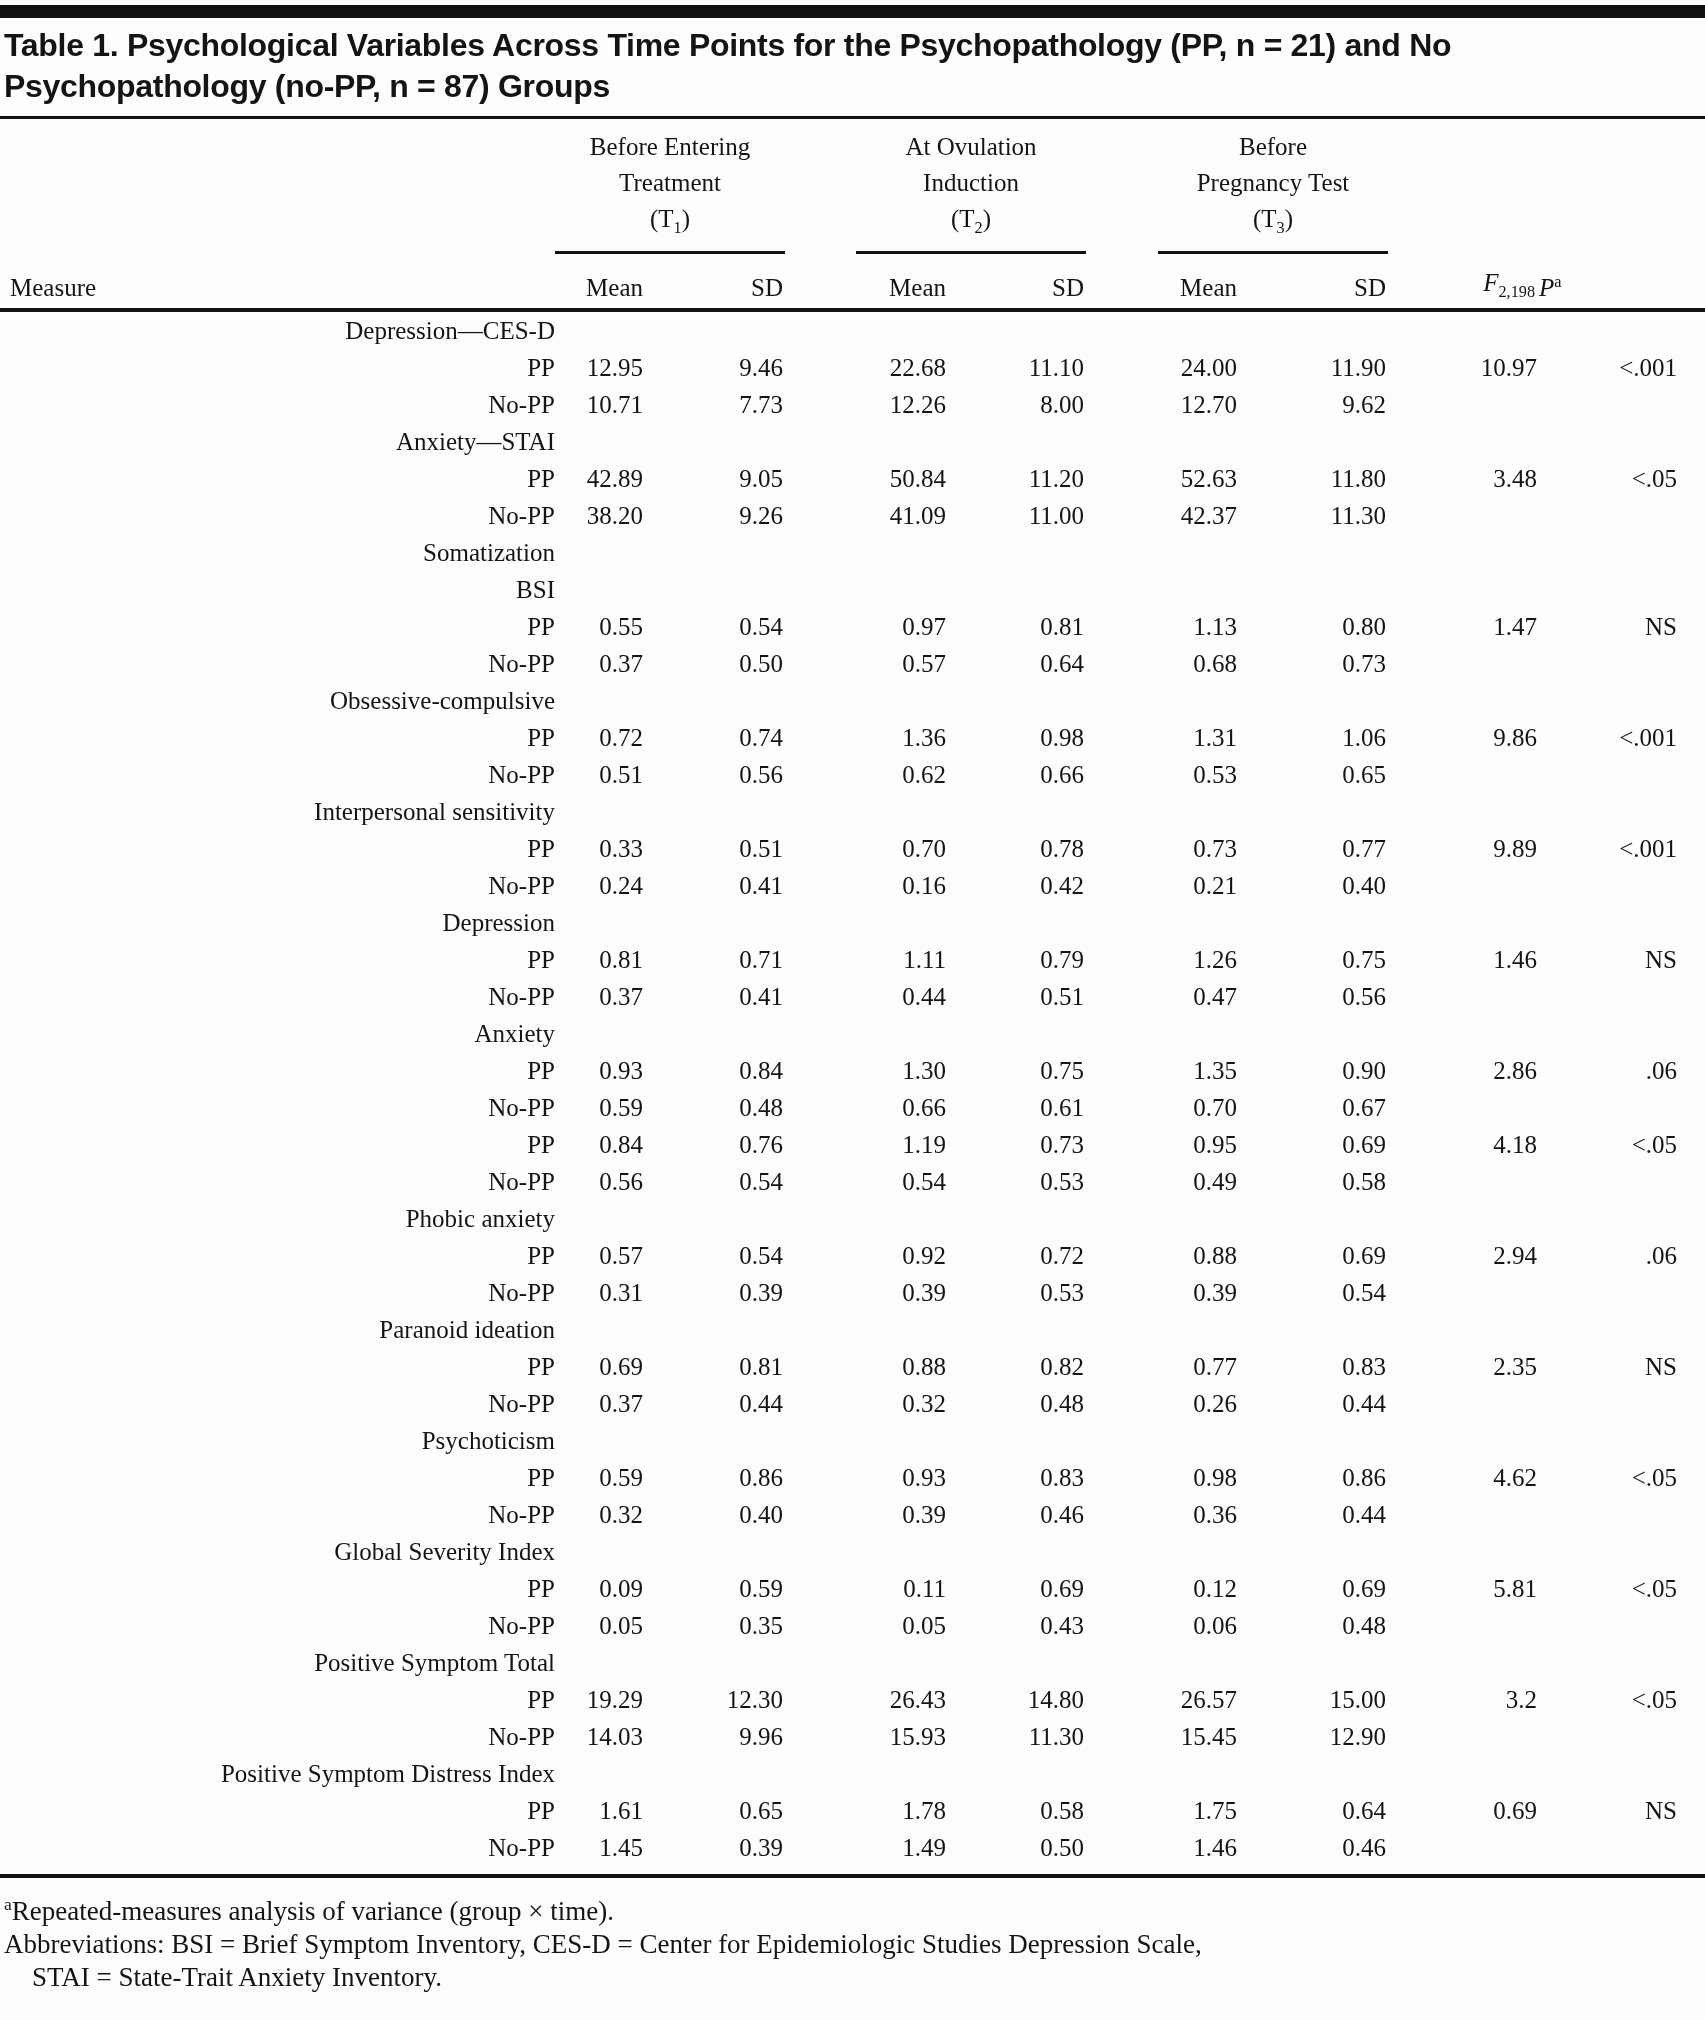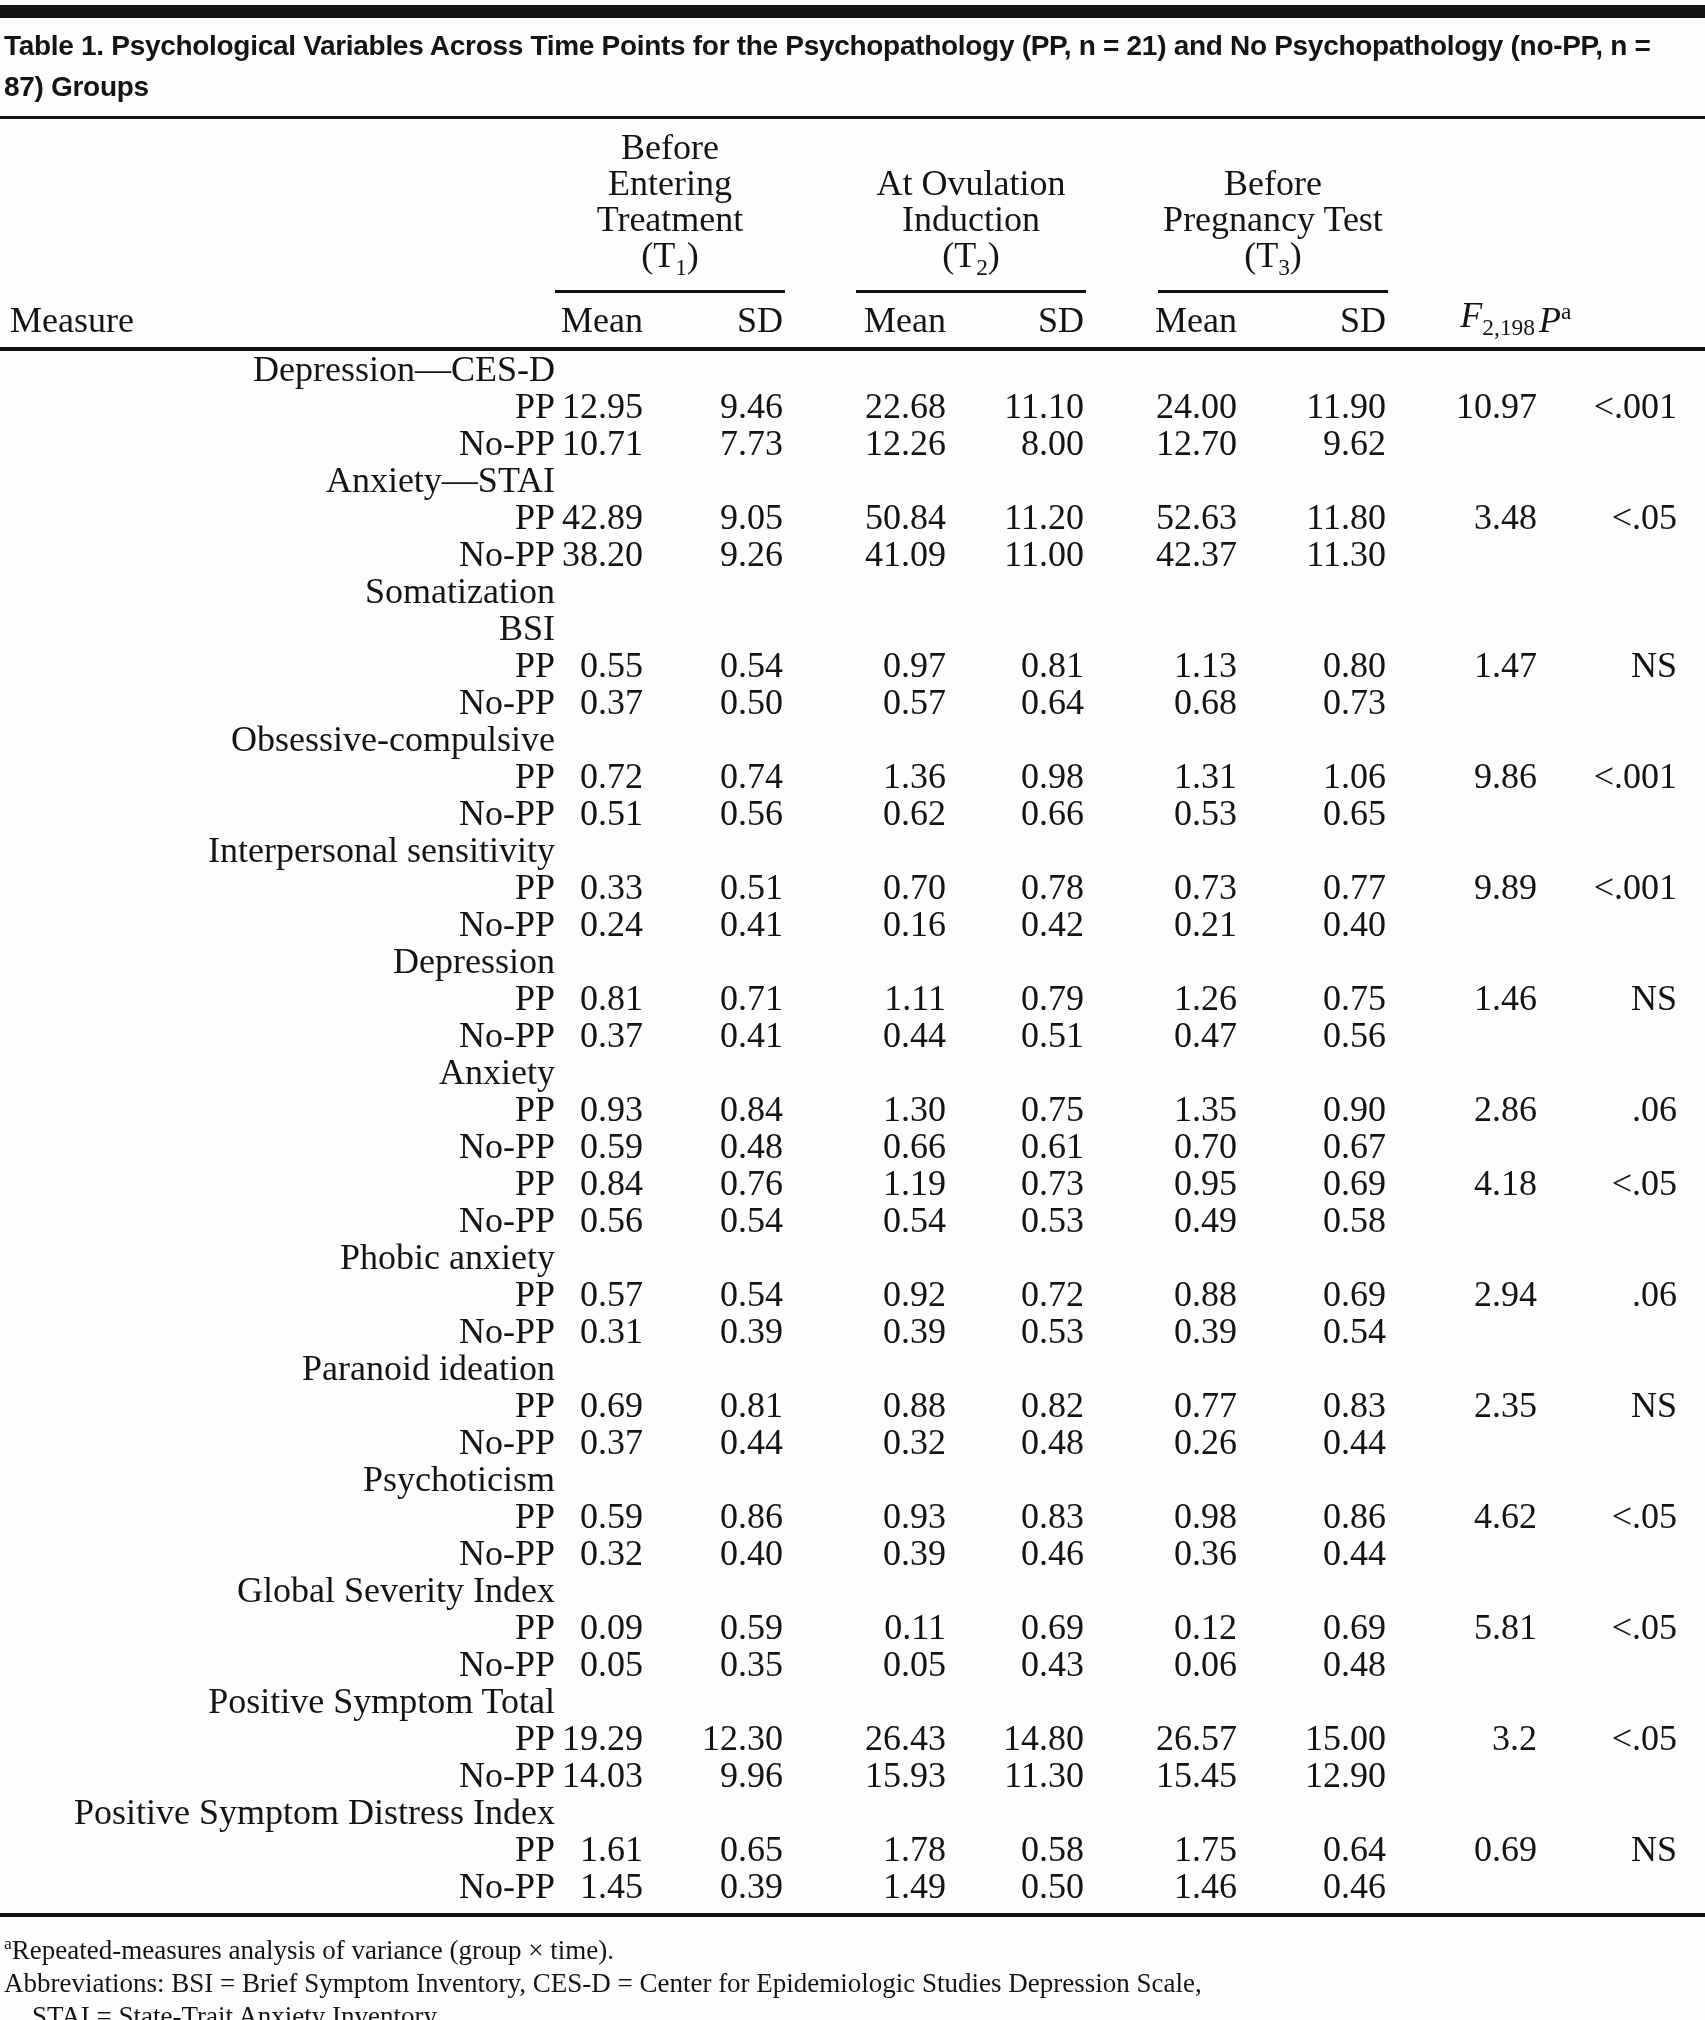--- a/index.html
+++ b/index.html
@@ -4,24 +4,24 @@
 <style>
   html,body { margin:0; padding:0; background:#ffffff; }
   .page {
     width:1705px; height:2020px; background:#fdfdfc; color:#141414;
     font-family:"Liberation Serif","DejaVu Serif",serif;
     position:relative; overflow:hidden; box-sizing:border-box;
   }
   .top-bar { height:13px; background:#121212; margin-top:5px; }
   .title-block {
     font-family:"Liberation Sans","DejaVu Sans",sans-serif;
-    font-weight:700; font-size:28px; line-height:41px; letter-spacing:-0.3px;
+    font-weight:700; font-size:32px; line-height:41px; letter-spacing:-0.3px;
     padding:7px 16px 9px 4px; border-bottom:3px solid #121212;
   }
-  table.data { width:1705px; border-collapse:collapse; table-layout:fixed; font-size:36px; }
+  table.data { width:1705px; border-collapse:collapse; table-layout:fixed; font-size:25px; }
   col.c-measure{width:555px;} col.c-m1{width:90px;} col.c-s1{width:140px;}
   col.c-m2{width:163px;} col.c-s2{width:138px;} col.c-m3{width:153px;}
   col.c-s3{width:149px;} col.c-f{width:151px;} col.c-p{width:166px;}
   thead th { font-weight:normal; padding:0; }
   tr.groups th { vertical-align:bottom; padding-top:10px; }
   .gbox {
     width:230px; margin-left:auto; margin-right:0; text-align:center;
     line-height:36px; border-bottom:3px solid #121212; padding-bottom:5px;
   }
   tr.stats th { vertical-align:bottom; height:48px; padding-bottom:6px;

